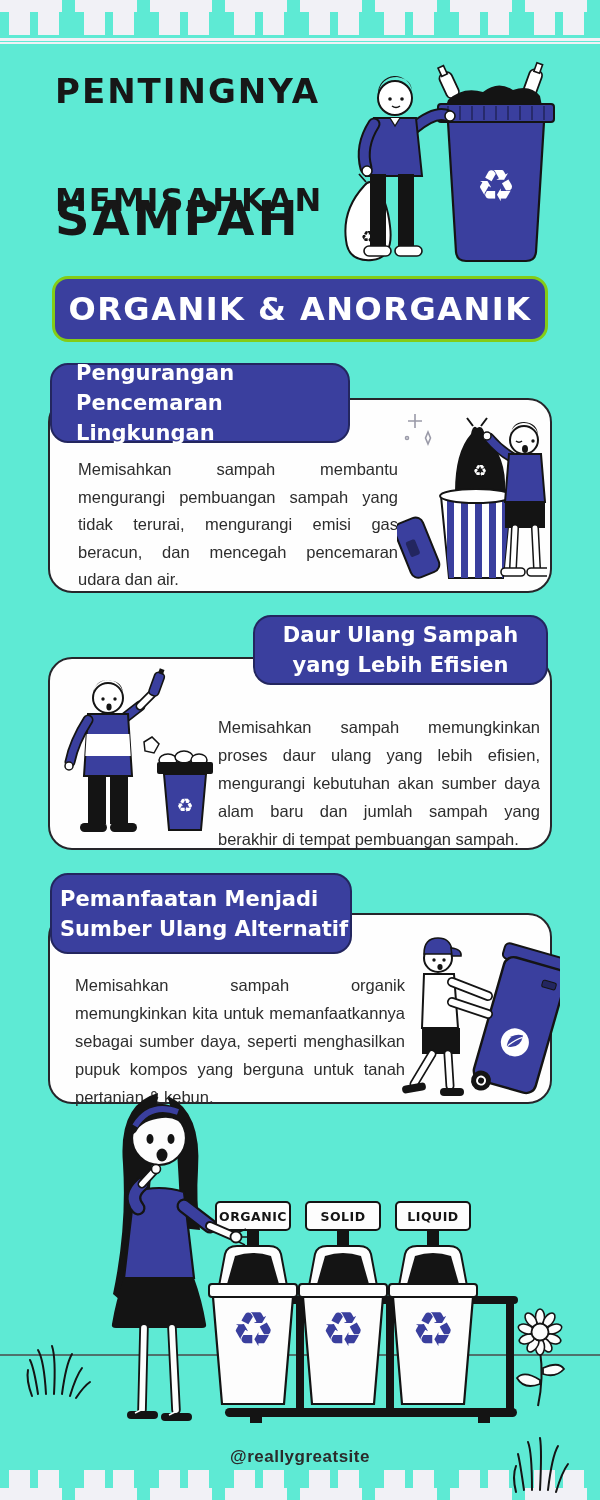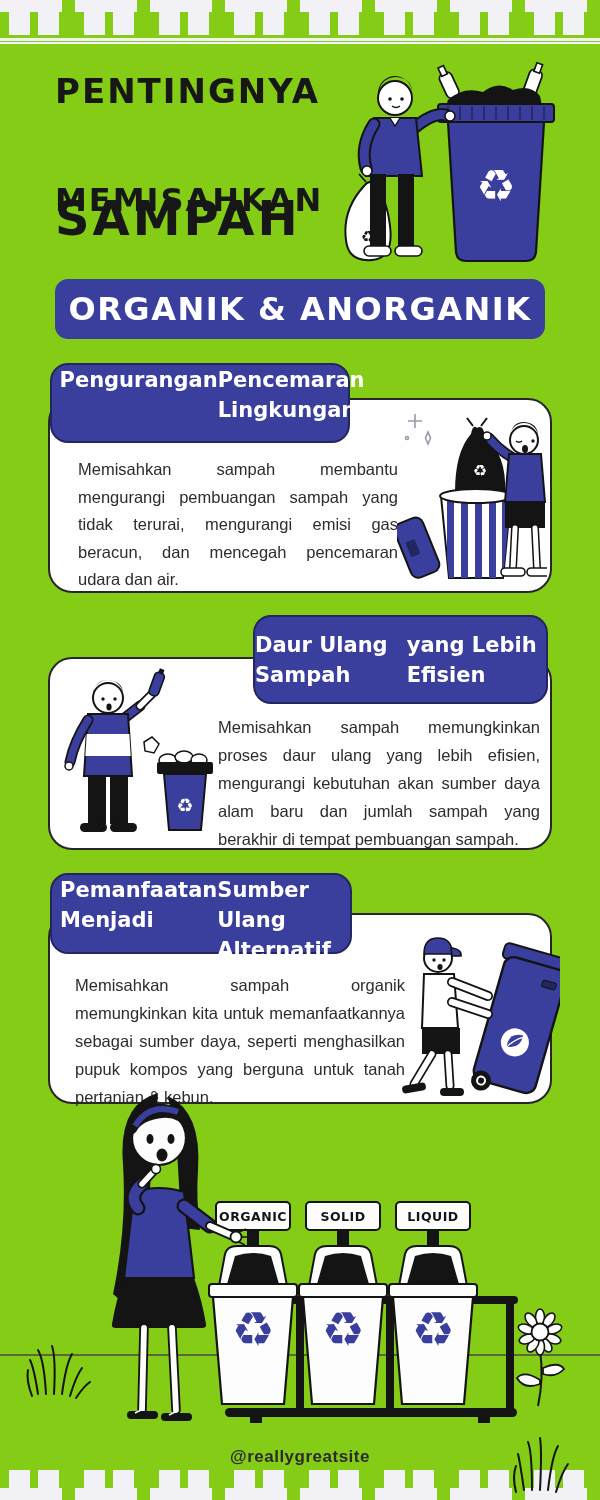--- a/index.html
+++ b/index.html
@@ -1,18 +1,18 @@
 <!DOCTYPE html>
 <html><head>
 <meta charset="utf-8">
 <style>
   html,body{margin:0;padding:0;background:#e9e9e9;}
   .poster{
     position:relative;width:600px;height:1500px;margin:0 auto;
-    background:#84cc16;overflow:hidden;
+    background:#5eead4;overflow:hidden;
     font-family:"DejaVu Sans",sans-serif;color:#1a1a1a;
   }
   
   .edge-pattern{
     position:absolute;left:0;width:600px;height:44px;
     background-image:
       repeating-linear-gradient(90deg,#f1f1f6 0 62px,rgba(0,0,0,0) 62px 75px),
       repeating-linear-gradient(90deg,rgba(0,0,0,0) 0 9px,#f1f1f6 9px 30px,rgba(0,0,0,0) 30px 38px,#f1f1f6 38px 59px,rgba(0,0,0,0) 59px 75px),
       linear-gradient(#f1f1f6,#f1f1f6),
       linear-gradient(#f1f1f6,#f1f1f6);
@@ -37,24 +37,24 @@
   .card{
     position:absolute;left:48px;width:504px;background:#fefefe;
     border:2px solid #26262b;border-radius:24px;box-sizing:border-box;
   }
   .card.c1{top:398px;height:195px;}
   .card.c2{top:657px;height:193px;}
   .card.c3{top:913px;height:191px;}
   .pill{
     position:absolute;background:#3a3f9e;border:2.5px solid #23265f;border-radius:18px;
     box-sizing:border-box;color:#fff;font-weight:bold;font-size:21px;line-height:30px;
-    display:flex;justify-content:center;
+    display:flex;flex-direction:column;justify-content:center;
   }
   .pill.p1{left:50px;top:363px;width:300px;height:80px;padding-left:24px;}
-  .pill.p2{left:253px;top:615px;width:295px;height:89px;align-items:center;text-align:left;}
+  .pill.p2{left:253px;top:615px;width:295px;height:70px;align-items:center;text-align:left;}
   .pill.p3{left:50px;top:873px;width:302px;height:81px;padding-left:8px;}
   .body-text{
     position:absolute;font-family:"Liberation Sans",sans-serif;
     font-size:16.5px;line-height:27.5px;color:#2d2d2d;text-align:justify;
   }
   .body-text.b1{left:78px;top:456px;width:320px;}
   .body-text.b2{left:218px;top:713px;width:322px;line-height:28px;}
   .body-text.b3{left:75px;top:971px;width:330px;line-height:28px;}
   .illo{position:absolute;}
   

